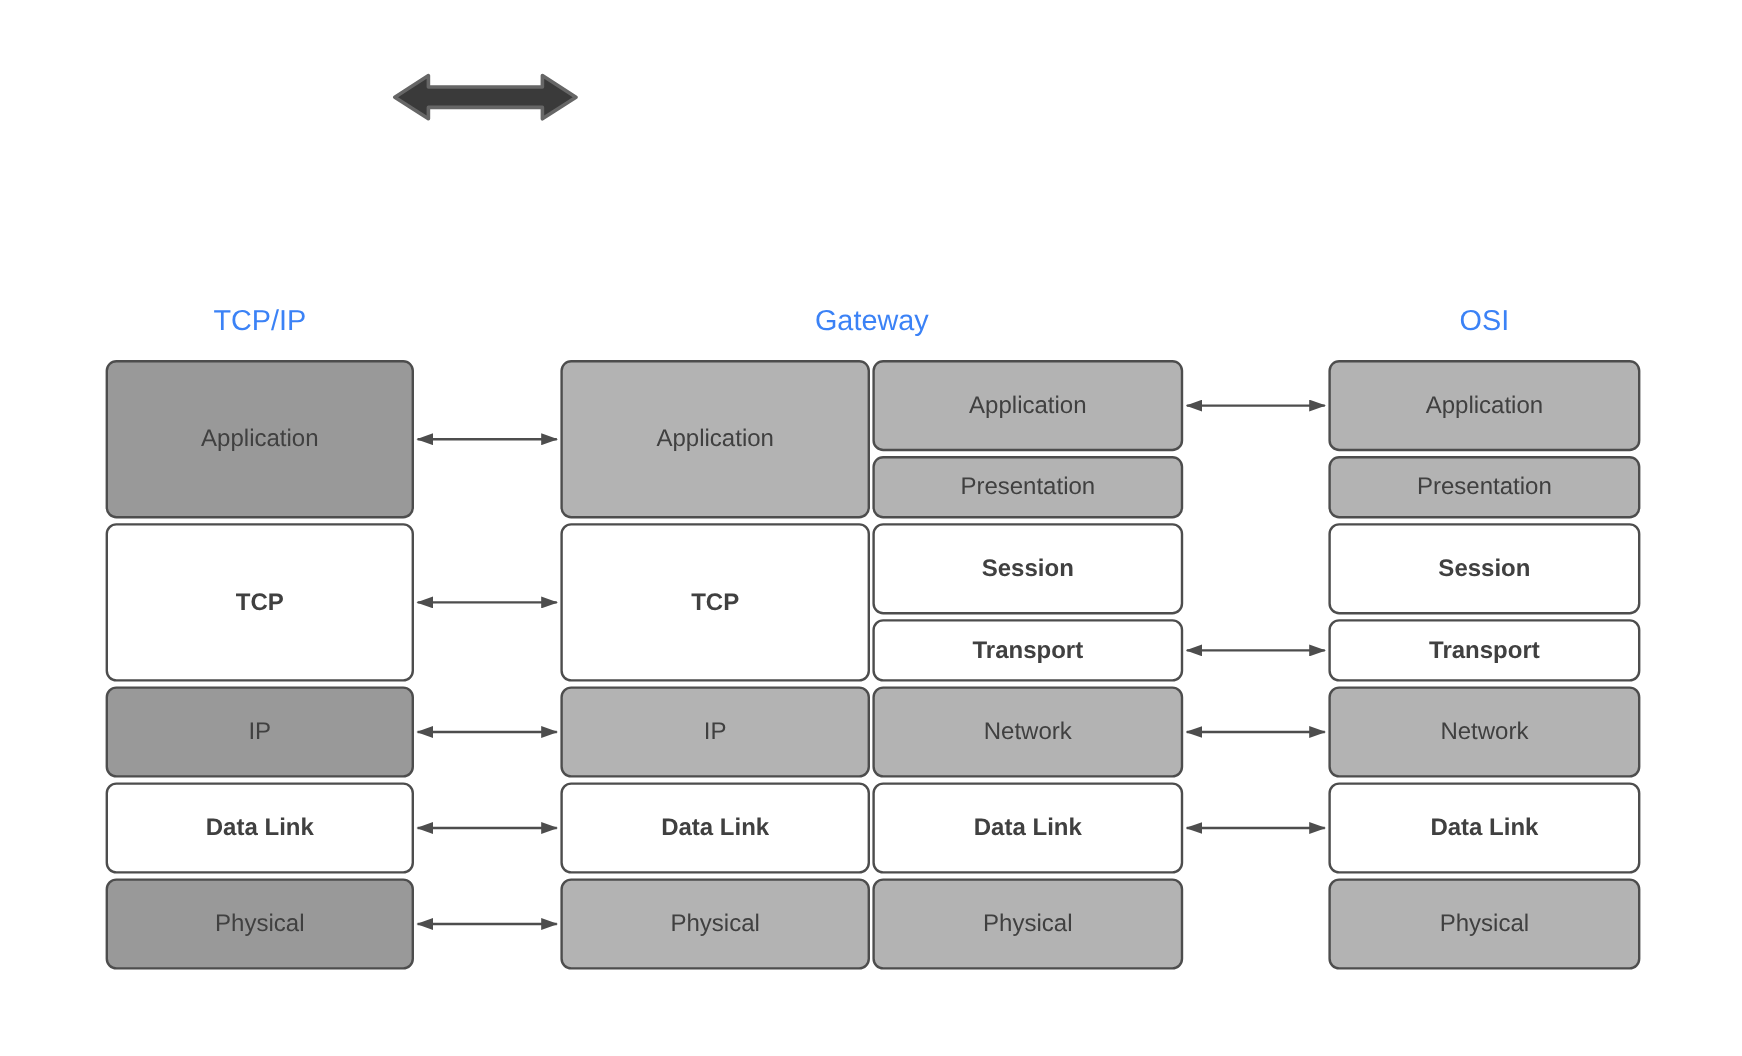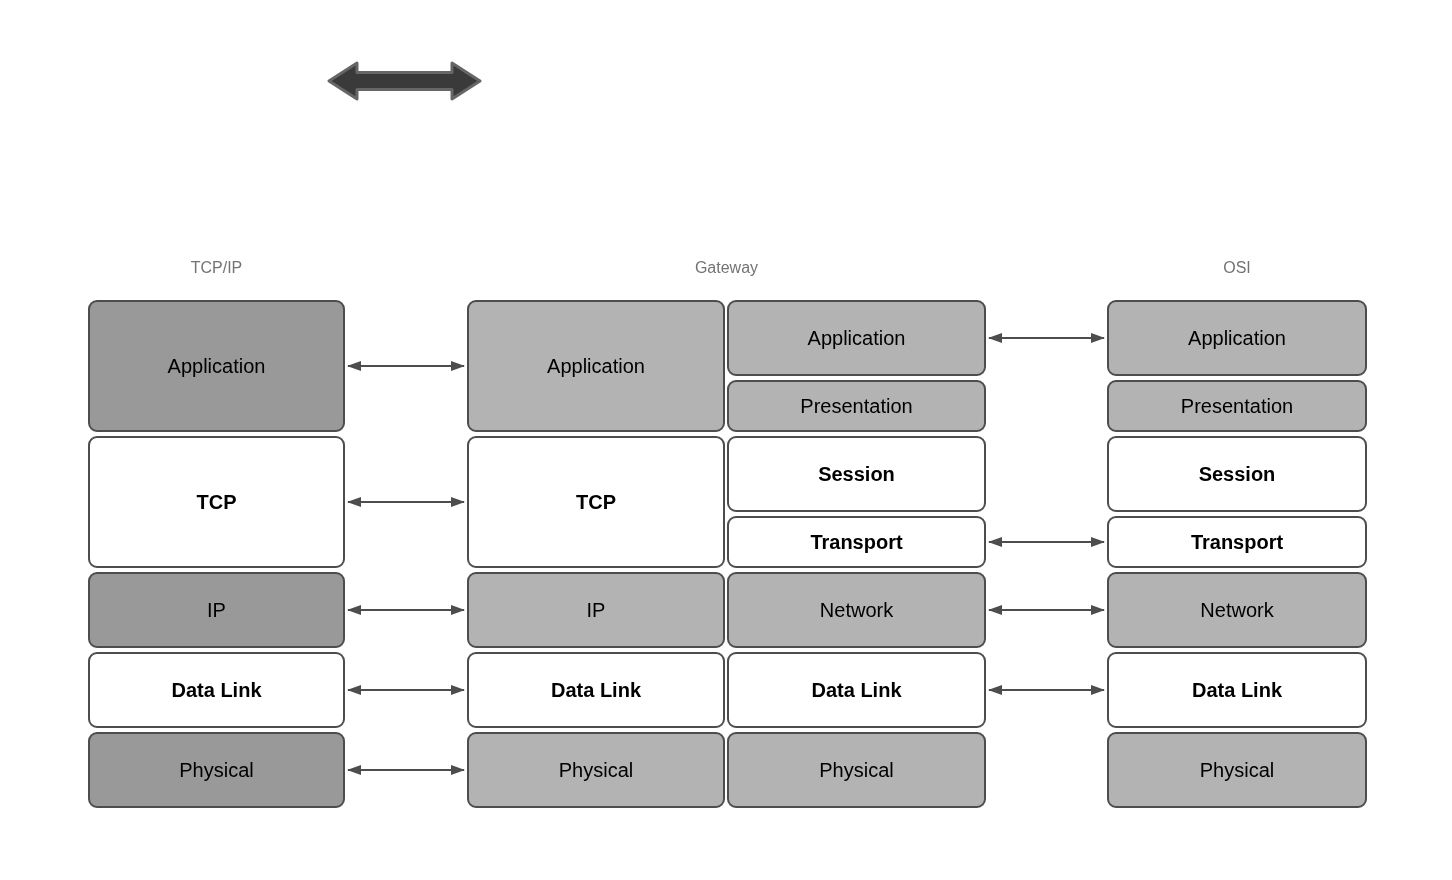--- a/index.html
+++ b/index.html
@@ -15,33 +15,33 @@
     font-family: "Liberation Sans", sans-serif;
     color: #333333;
     overflow: hidden;
   }
   .col-title {
     position: absolute;
     height: 26px;
     display: flex;
     align-items: center;
     justify-content: center;
-    font-size: 16px;
-    color: #737373;
+    font-size: 24px;
+    color: #3b82f6;
   }
   .box {
     position: absolute;
     box-sizing: border-box;
     border: 2px solid #4d4d4d;
     border-radius: 9px;
     display: flex;
     align-items: center;
     justify-content: center;
     font-size: 20px;
-    color: #000000;
+    color: #404040;
     text-align: center;
   }
   .box.dark  { background: #999999; }
   .box.light { background: #b3b3b3; }
   .box.white { background: #ffffff; font-weight: bold; }
   .overlay, .thick-arrow {
     position: absolute;
     pointer-events: none;
   }
   .overlay { left: 0; top: 0; }

